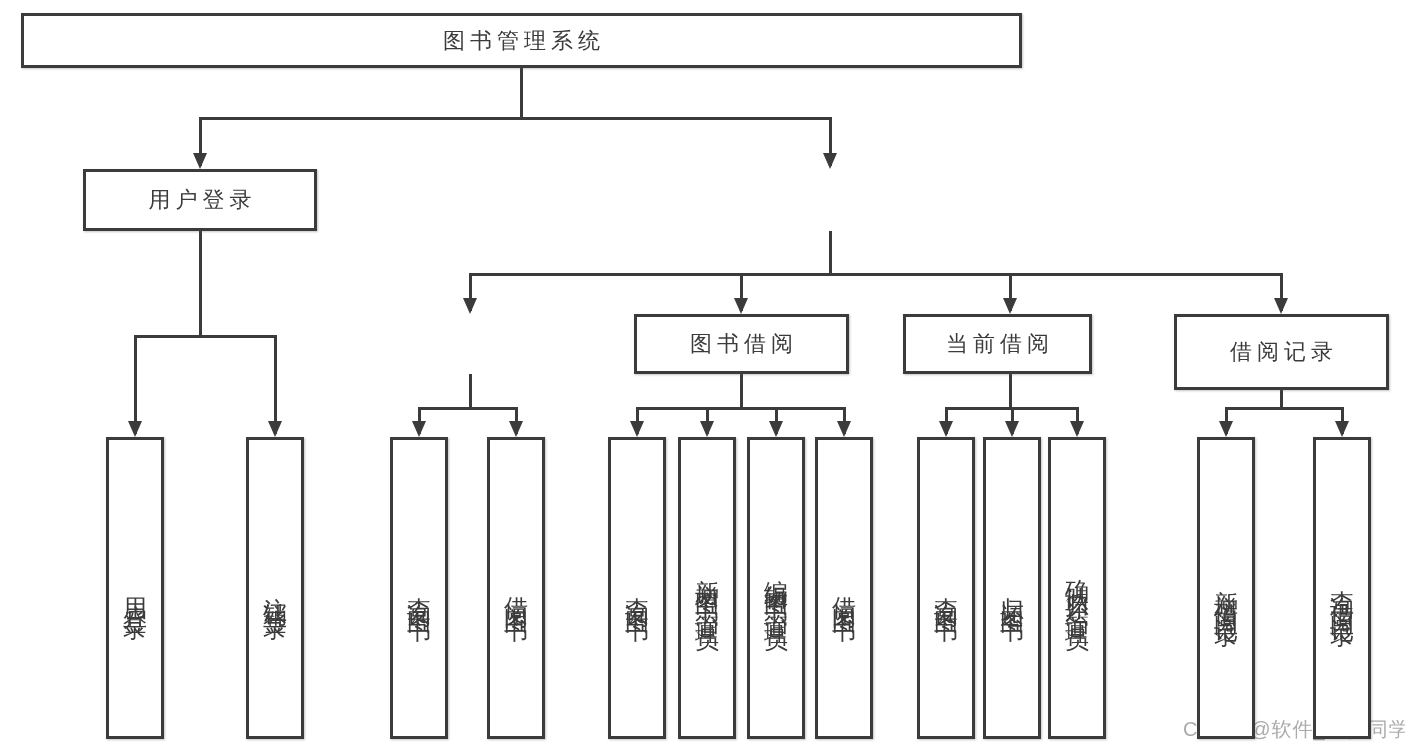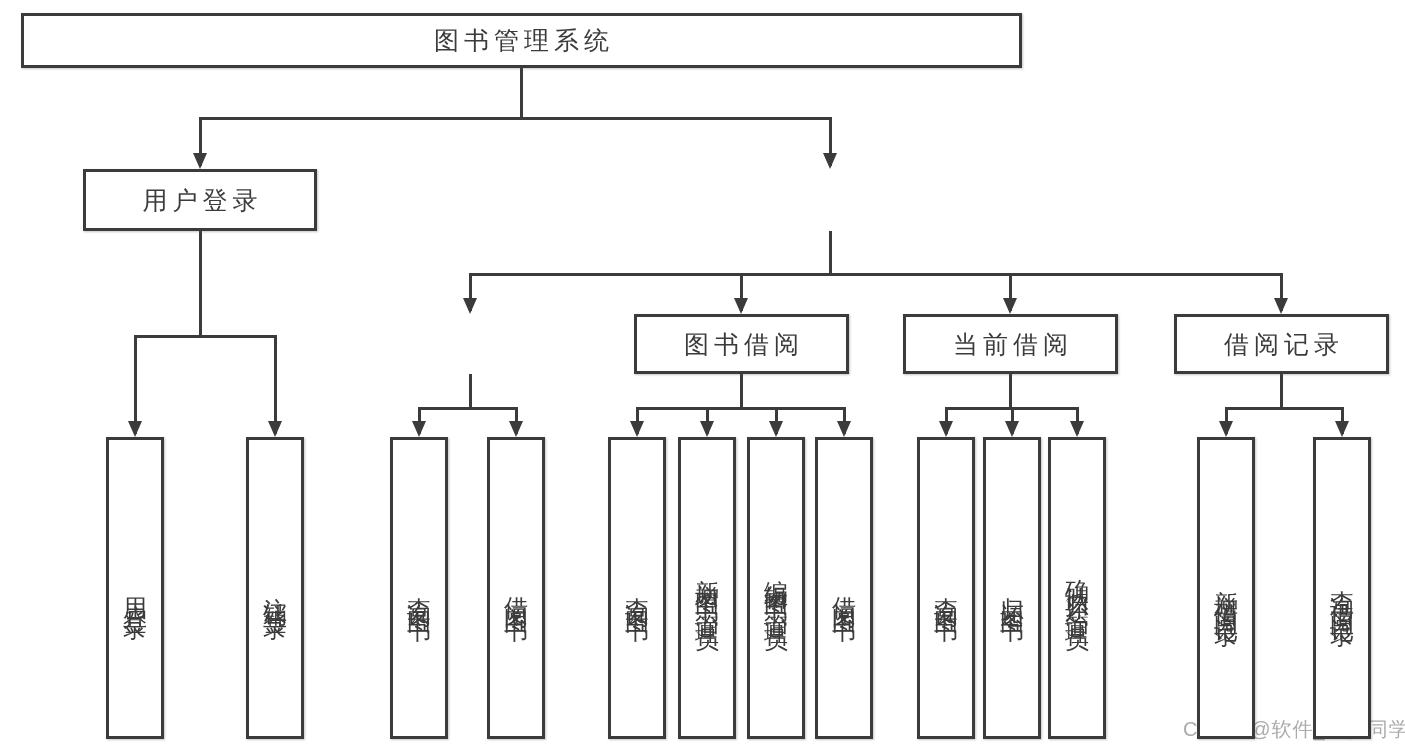--- a/index.html
+++ b/index.html
@@ -13,21 +13,21 @@
   .node {
     position:absolute;
     box-sizing:border-box;
     background:#ffffff;
     border:3px solid var(--ink,#3b3b3b);
     color:var(--ink,#3b3b3b);
     display:flex; align-items:center; justify-content:center;
     box-shadow:1px 1px 2px rgba(90,90,90,0.35);
   }
   .node.h {
-    font-size:25px;
+    font-size:22px;
     letter-spacing:5px;
     padding-left:5px; 
     white-space:nowrap;
   }
   .node.v {
     writing-mode:vertical-rl;
     text-orientation:mixed;
     font-size:24px;
     letter-spacing:7px;
     padding-top:7px; 
@@ -103,22 +103,22 @@
     <div class="arrowhead" style="left: 769px; top: 421px;"></div>
     <div class="arrowhead" style="left: 837px; top: 421px;"></div>
     <div class="arrowhead" style="left: 939px; top: 421px;"></div>
     <div class="arrowhead" style="left: 1005px; top: 421px;"></div>
     <div class="arrowhead" style="left: 1070px; top: 421px;"></div>
     <div class="arrowhead" style="left: 1219px; top: 421px;"></div>
     <div class="arrowhead" style="left: 1335px; top: 421px;"></div>
     <div class="node h" style="left: 21px; top: 13px; width: 1001px; height: 55px;">图书管理系统</div>
     <div class="node h" style="left: 83px; top: 169px; width: 234px; height: 62px;">用户登录</div>
     <div class="node h" style="left: 634px; top: 314px; width: 215px; height: 60px;">图书借阅</div>
-    <div class="node h" style="left: 903px; top: 314px; width: 215px; height: 60px;">当前借阅</div>
-    <div class="node h" style="left: 1174px; top: 314px; width: 215px; height: 60px;">借阅记录</div>
+    <div class="node h" style="left: 903px; top: 314px; width: 189px; height: 60px;">当前借阅</div>
+    <div class="node h" style="left: 1174px; top: 314px; width: 215px; height: 76px;">借阅记录</div>
     <div class="node v" style="left: 106px; top: 437px; width: 58px; height: 302px;">用户登录</div>
     <div class="node v" style="left: 246px; top: 437px; width: 58px; height: 302px;">注销登录</div>
     <div class="node v" style="left: 390px; top: 437px; width: 58px; height: 302px;">查询图书</div>
     <div class="node v" style="left: 487px; top: 437px; width: 58px; height: 302px;">借阅图书</div>
     <div class="node v" style="left: 608px; top: 437px; width: 58px; height: 302px;">查询图书</div>
     <div class="node v" style="left: 678px; top: 437px; width: 58px; height: 302px;">新增图书（管理员）</div>
     <div class="node v" style="left: 747px; top: 437px; width: 58px; height: 302px;">编辑图书（管理员）</div>
     <div class="node v" style="left: 815px; top: 437px; width: 58px; height: 302px;">借阅图书</div>
     <div class="node v" style="left: 917px; top: 437px; width: 58px; height: 302px;">查询图书</div>
     <div class="node v" style="left: 983px; top: 437px; width: 58px; height: 302px;">归还图书</div>

